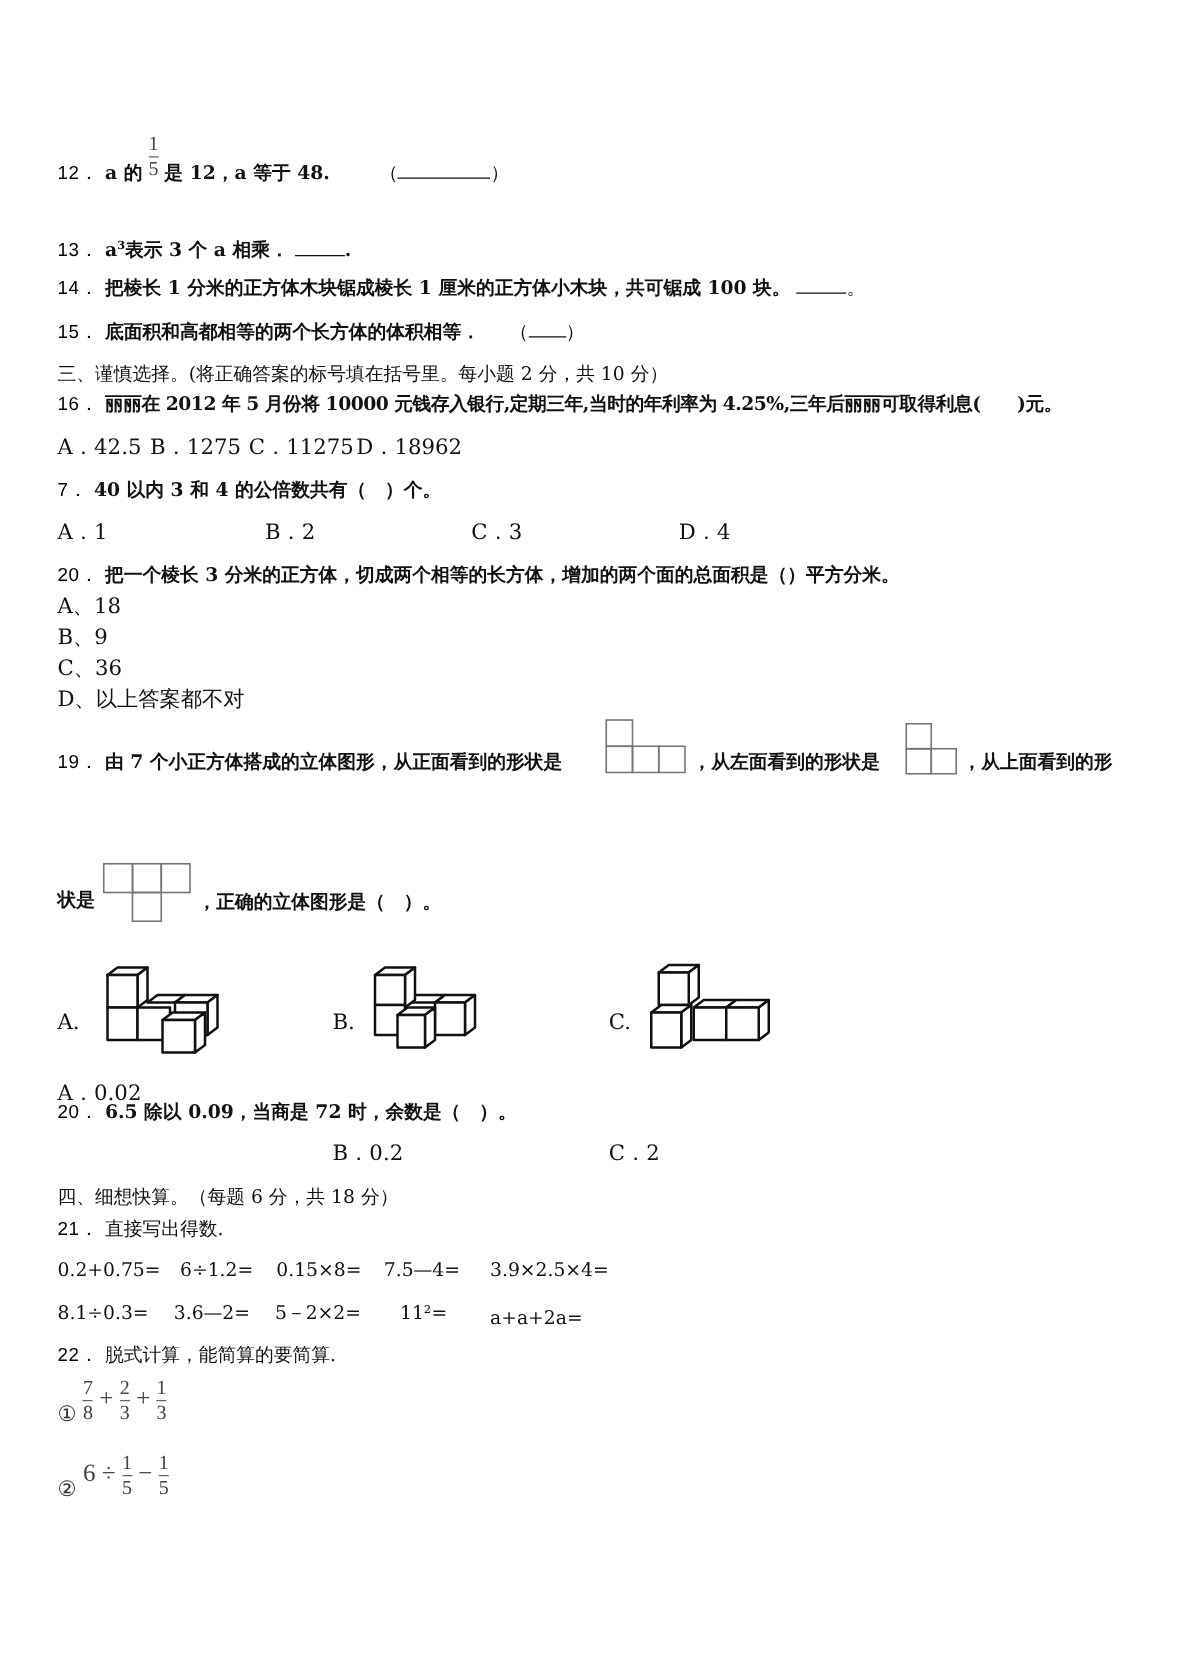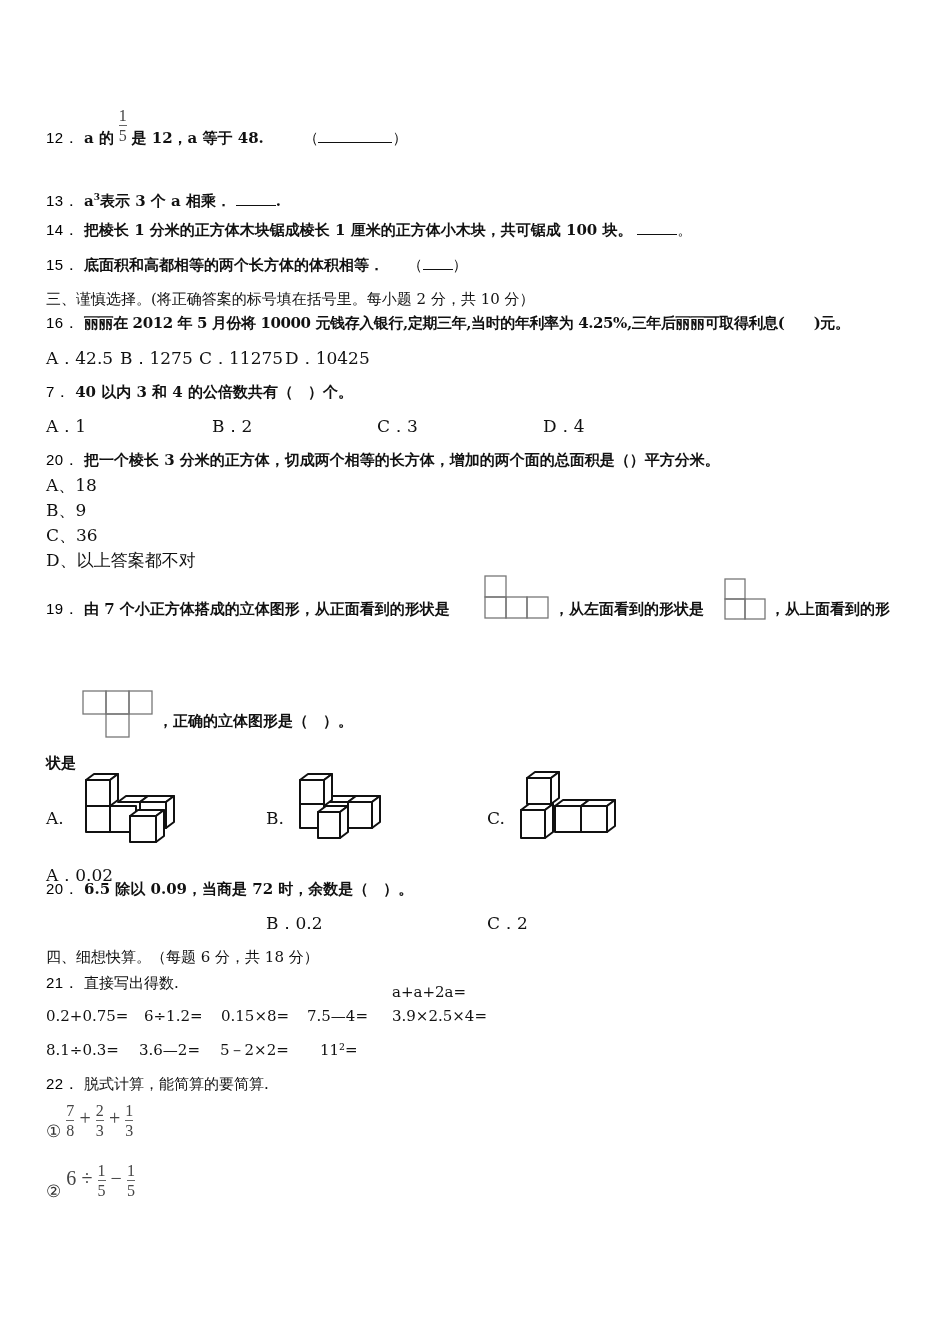--- a/index.html
+++ b/index.html
@@ -63,21 +63,21 @@
 
 <div class="line sec" style="top:289px;">三、谨慎选择。(将正确答案的标号填在括号里。每小题 2 分，共 10 分）</div>
 
 <div class="line" style="top:313px;">
   <span class="num">16．</span>
   <span class="b" style="letter-spacing:-0.4px;">丽丽在 2012 年 5 月份将 10000 元钱存入银行,定期三年,当时的年利率为 4.25%,三年后丽丽可取得利息(　　)元。</span>
 </div>
 <div class="opt" style="left:46px;top:348px;">A．42.5</div>
 <div class="opt" style="left:120px;top:348px;">B．1275</div>
 <div class="opt" style="left:199px;top:348px;">C．11275</div>
-<div class="opt" style="left:285px;top:348px;">D．10425</div>
+<div class="opt" style="left:285px;top:348px;">D．18962</div>
 
 <div class="line" style="top:382px;">
   <span class="num">7．</span>
   <span class="b">40 以内 3 和 4 的公倍数共有（　）个。</span>
 </div>
 <div class="opt" style="left:46px;top:416px;">A．1</div>
 <div class="opt" style="left:212px;top:416px;">B．2</div>
 <div class="opt" style="left:377px;top:416px;">C．3</div>
 <div class="opt" style="left:543px;top:416px;">D．4</div>
 
@@ -109,21 +109,21 @@
   <svg width="44" height="42" viewBox="0 0 44 42">
     <g fill="none" stroke="#777" stroke-width="1.3">
       <rect x="1" y="1" width="20" height="20"></rect>
       <rect x="1" y="21" width="20" height="20"></rect>
       <rect x="21" y="21" width="20" height="20"></rect>
     </g>
   </svg>
 </div>
 <div class="line b" style="left:770px;top:599px;">，从上面看到的形</div>
 
-<div class="line b" style="top:753px;font-family:Liberation Serif, serif;">状是</div>
+<div class="line b" style="top:711px;font-family:Liberation Serif, serif;">状是</div>
 <div style="position:absolute;left:82px;top:690px;">
   <svg width="72" height="48" viewBox="0 0 72 48">
     <g fill="none" stroke="#777" stroke-width="1.3">
       <rect x="1" y="1" width="23" height="23"></rect>
       <rect x="24" y="1" width="23" height="23"></rect>
       <rect x="47" y="1" width="23" height="23"></rect>
       <rect x="24" y="24" width="23" height="23"></rect>
     </g>
   </svg>
 </div>
@@ -206,21 +206,21 @@
 </div>
 <div class="calc" style="left:46px;top:1006px;">0.2+0.75=</div>
 <div class="calc" style="left:144px;top:1006px;">6÷1.2=</div>
 <div class="calc" style="left:221px;top:1006px;">0.15×8=</div>
 <div class="calc" style="left:307px;top:1006px;">7.5—4=</div>
 <div class="calc" style="left:392px;top:1006px;">3.9×2.5×4=</div>
 <div class="calc" style="left:46px;top:1040px;">8.1÷0.3=</div>
 <div class="calc" style="left:139px;top:1040px;">3.6—2=</div>
 <div class="calc" style="left:220px;top:1040px;">5－2×2=</div>
 <div class="calc" style="left:320px;top:1040px;">11²=</div>
-<div class="calc" style="left:392px;top:982px;">a+a+2a=</div>
+<div class="calc" style="left:392px;top:1044px;">a+a+2a=</div>
 
 <div class="line" style="top:1074px;">
   <span class="num">22．</span>
   <span>脱式计算，能简算的要简算.</span>
 </div>
 
 <div style="position:absolute;left:46px;top:1102px;white-space:nowrap;">
   <span class="circ" style="vertical-align:-12px;">①</span>
   <span class="frac"><span class="n">7</span><span class="bar"></span><span class="d">8</span></span>
   <span class="expr">+</span>

